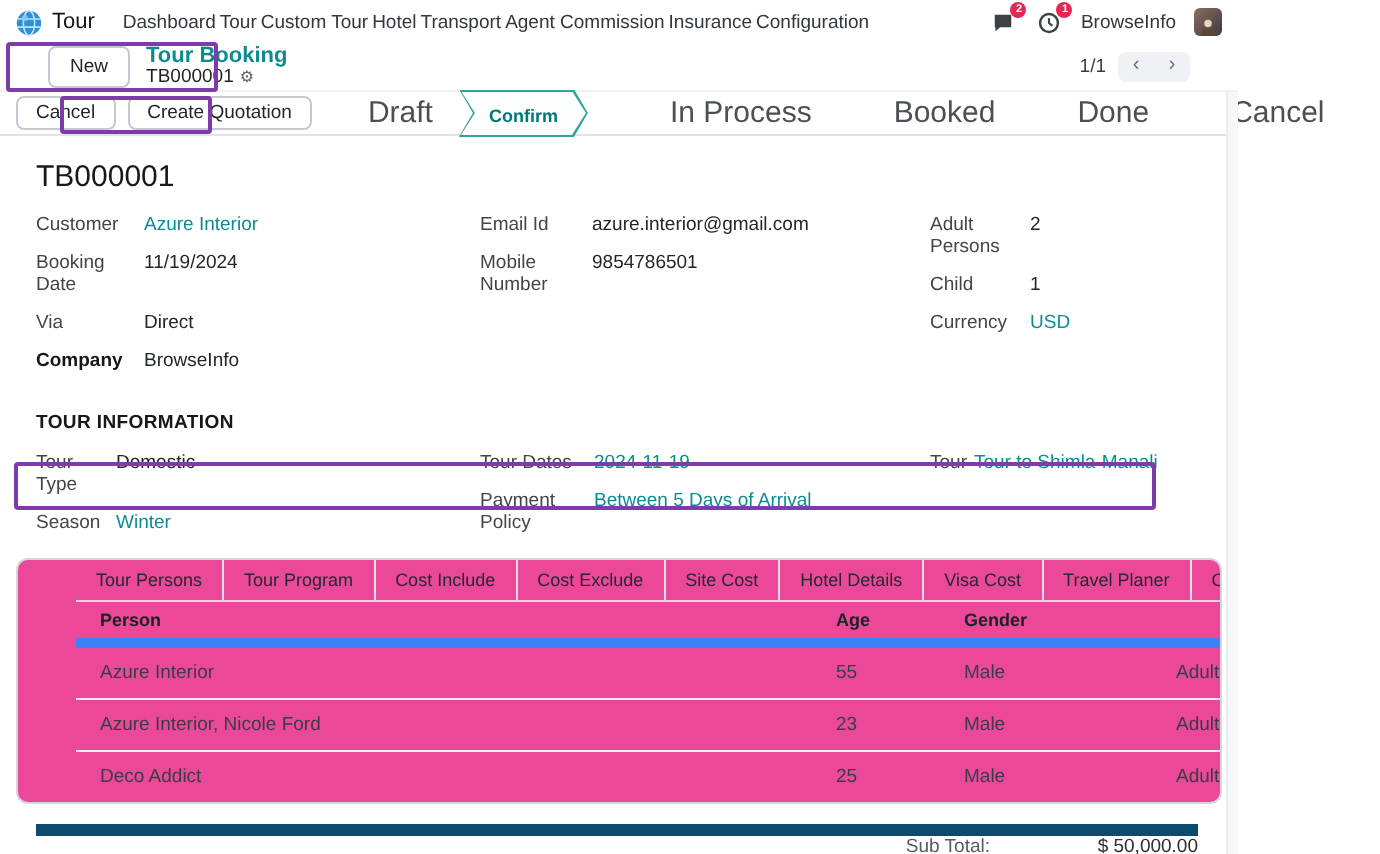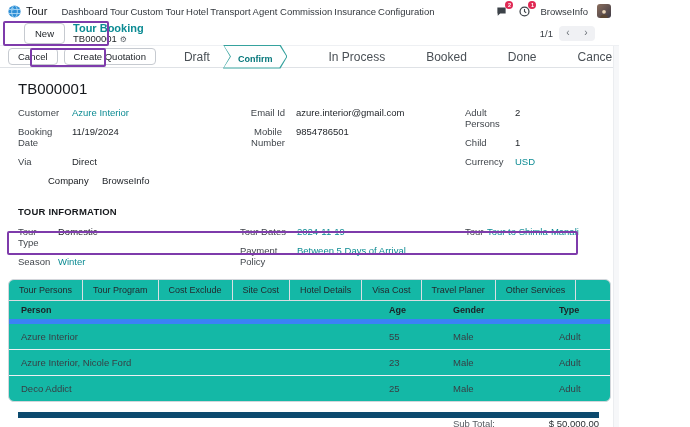--- a/index.html
+++ b/index.html
@@ -34,44 +34,44 @@
   .pager-count { font-size:9.5px; color:#3a3f45; }
   .pager-btns { display:flex; background:#f0f1f4; border-radius:4px; }
   .pager-btn { width:18px; height:15px; text-align:center; font-size:10px; color:#6a7077; line-height:14px; cursor:pointer; }
   .pager-prev::before { content:"‹"; }
   .pager-next::before { content:"›"; }
 
   
   .action-row { height:22px; display:flex; align-items:center; padding:0 8px; border-bottom:1px solid #dfe2e6; }
   .action-left { display:flex; align-items:center; gap:6px; }
   .statusbar { margin-left:auto; display:flex; align-items:center; gap:13px; padding-right:12px; }
-  .status-step { font-size:12px; color:#4a5056; cursor:pointer; white-space:nowrap;margin-left:28px; }
+  .status-step { font-size:15px; color:#4a5056; cursor:pointer; white-space:nowrap;margin-left:28px; }
   .status-arrow { position:relative; padding:3px 15px; cursor:pointer; }
   .status-arrow .arr-bg { position:absolute; inset:0; background:#35a29e;
       clip-path:polygon(0 0,calc(100% - 7px) 0,100% 50%,calc(100% - 7px) 100%,0 100%,7px 50%); }
   .status-arrow .arr-inner { position:absolute; inset:1px; background:#fdfefe;
       clip-path:polygon(0 0,calc(100% - 7px) 0,100% 50%,calc(100% - 7px) 100%,0 100%,7px 50%); }
   .status-arrow .lbl { position:relative; font-size:9px; font-weight:700; color:#03767a; }
 
   
   .sheet { padding:10px 0 0; }
   .title { font-size:15px; font-weight:500; color:#15181c; margin:2px 18px 10px; }
   .cols { display:flex; margin:0 18px; }
   .col1 { width:222px; } .col2 { width:225px; } .col3 { flex:1; }
   .frow { display:flex; align-items:baseline; margin-bottom:8px; font-size:9.5px; }
   .flabel { color:#41464c; flex:none; }
-  .c1 .flabel { width:54px; } .c2 .flabel { width:56px;text-align:center; } .c3 .flabel { width:50px; }
+  .c1 .flabel { width:54px; } .c2 .flabel { width:56px; } .c3 .flabel { width:50px; }
   .s2c1 .flabel { width:40px; } .s2c2 .flabel { width:57px; } .s2c3 .flabel { width:22px; }
   .fvalue { color:#22262b; }
   .flink { color:#0c8b93; }
-  .bold { font-weight:400; color:#15181c;margin-left:30px; }
+  .bold { font-weight:700; color:#15181c; }
   .section-title { font-size:9.5px; font-weight:700; color:#15181c; margin:12px 18px 9px; letter-spacing:.2px; }
 
   
-  .book { margin:4px 8px 0; border:1px solid #d3d6db; border-radius:6px; overflow:hidden; background:#14b8a6; }
+  .book { margin:4px 8px 0; border:1px solid #d3d6db; border-radius:6px; overflow:hidden; background:#ec4899;padding-left:29px; }
   .tabstrip { display:flex; border-bottom:1px solid #d9dce1; }
   .tab { font-size:9px; color:#23292f; padding:5px 10px; border-right:1px solid #dcdfe4; cursor:pointer; white-space:nowrap; }
   .tab-active { font-weight:400; }
   .grid-row { display:grid; grid-template-columns:368px 64px 106px 1fr; align-items:center; }
   .thead { border-bottom:5px solid #3b82f6; }
   .th { font-size:9px; font-weight:700; color:#1c2126; padding:4px 0 4px 12px; }
   .tr { border-bottom:1px solid #edeff2; cursor:pointer; }
   .tr:last-child { border-bottom:none; }
   .td { font-size:9.5px; color:#383e44; padding:7px 0 7px 12px; }
 
@@ -250,33 +250,33 @@
           <span class="flabel">Tour</span>
           <span class="fvalue flink">Tour to Shimla-Manali</span>
         </div>
       </div>
     </div>
 
     <div class="book">
       <div class="tabstrip">
         <span class="tab tab-active">Tour Persons</span>
         <span class="tab">Tour Program</span>
+        <span class="tab">Cost Include</span>
         <span class="tab">Cost Exclude</span>
         <span class="tab">Site Cost</span>
         <span class="tab">Hotel Details</span>
         <span class="tab">Visa Cost</span>
         <span class="tab">Travel Planer</span>
         <span class="tab">Other Services</span>
 
       </div>
       <div class="grid-row thead">
         <span class="th">Person</span>
         <span class="th">Age</span>
         <span class="th">Gender</span>
-        <span class="th">Type</span>
       </div>
       <div class="grid-row tr">
         <span class="td">Azure Interior</span>
         <span class="td">55</span>
         <span class="td">Male</span>
         <span class="td">Adult</span>
       </div>
       <div class="grid-row tr">
         <span class="td">Azure Interior, Nicole Ford</span>
         <span class="td">23</span>

